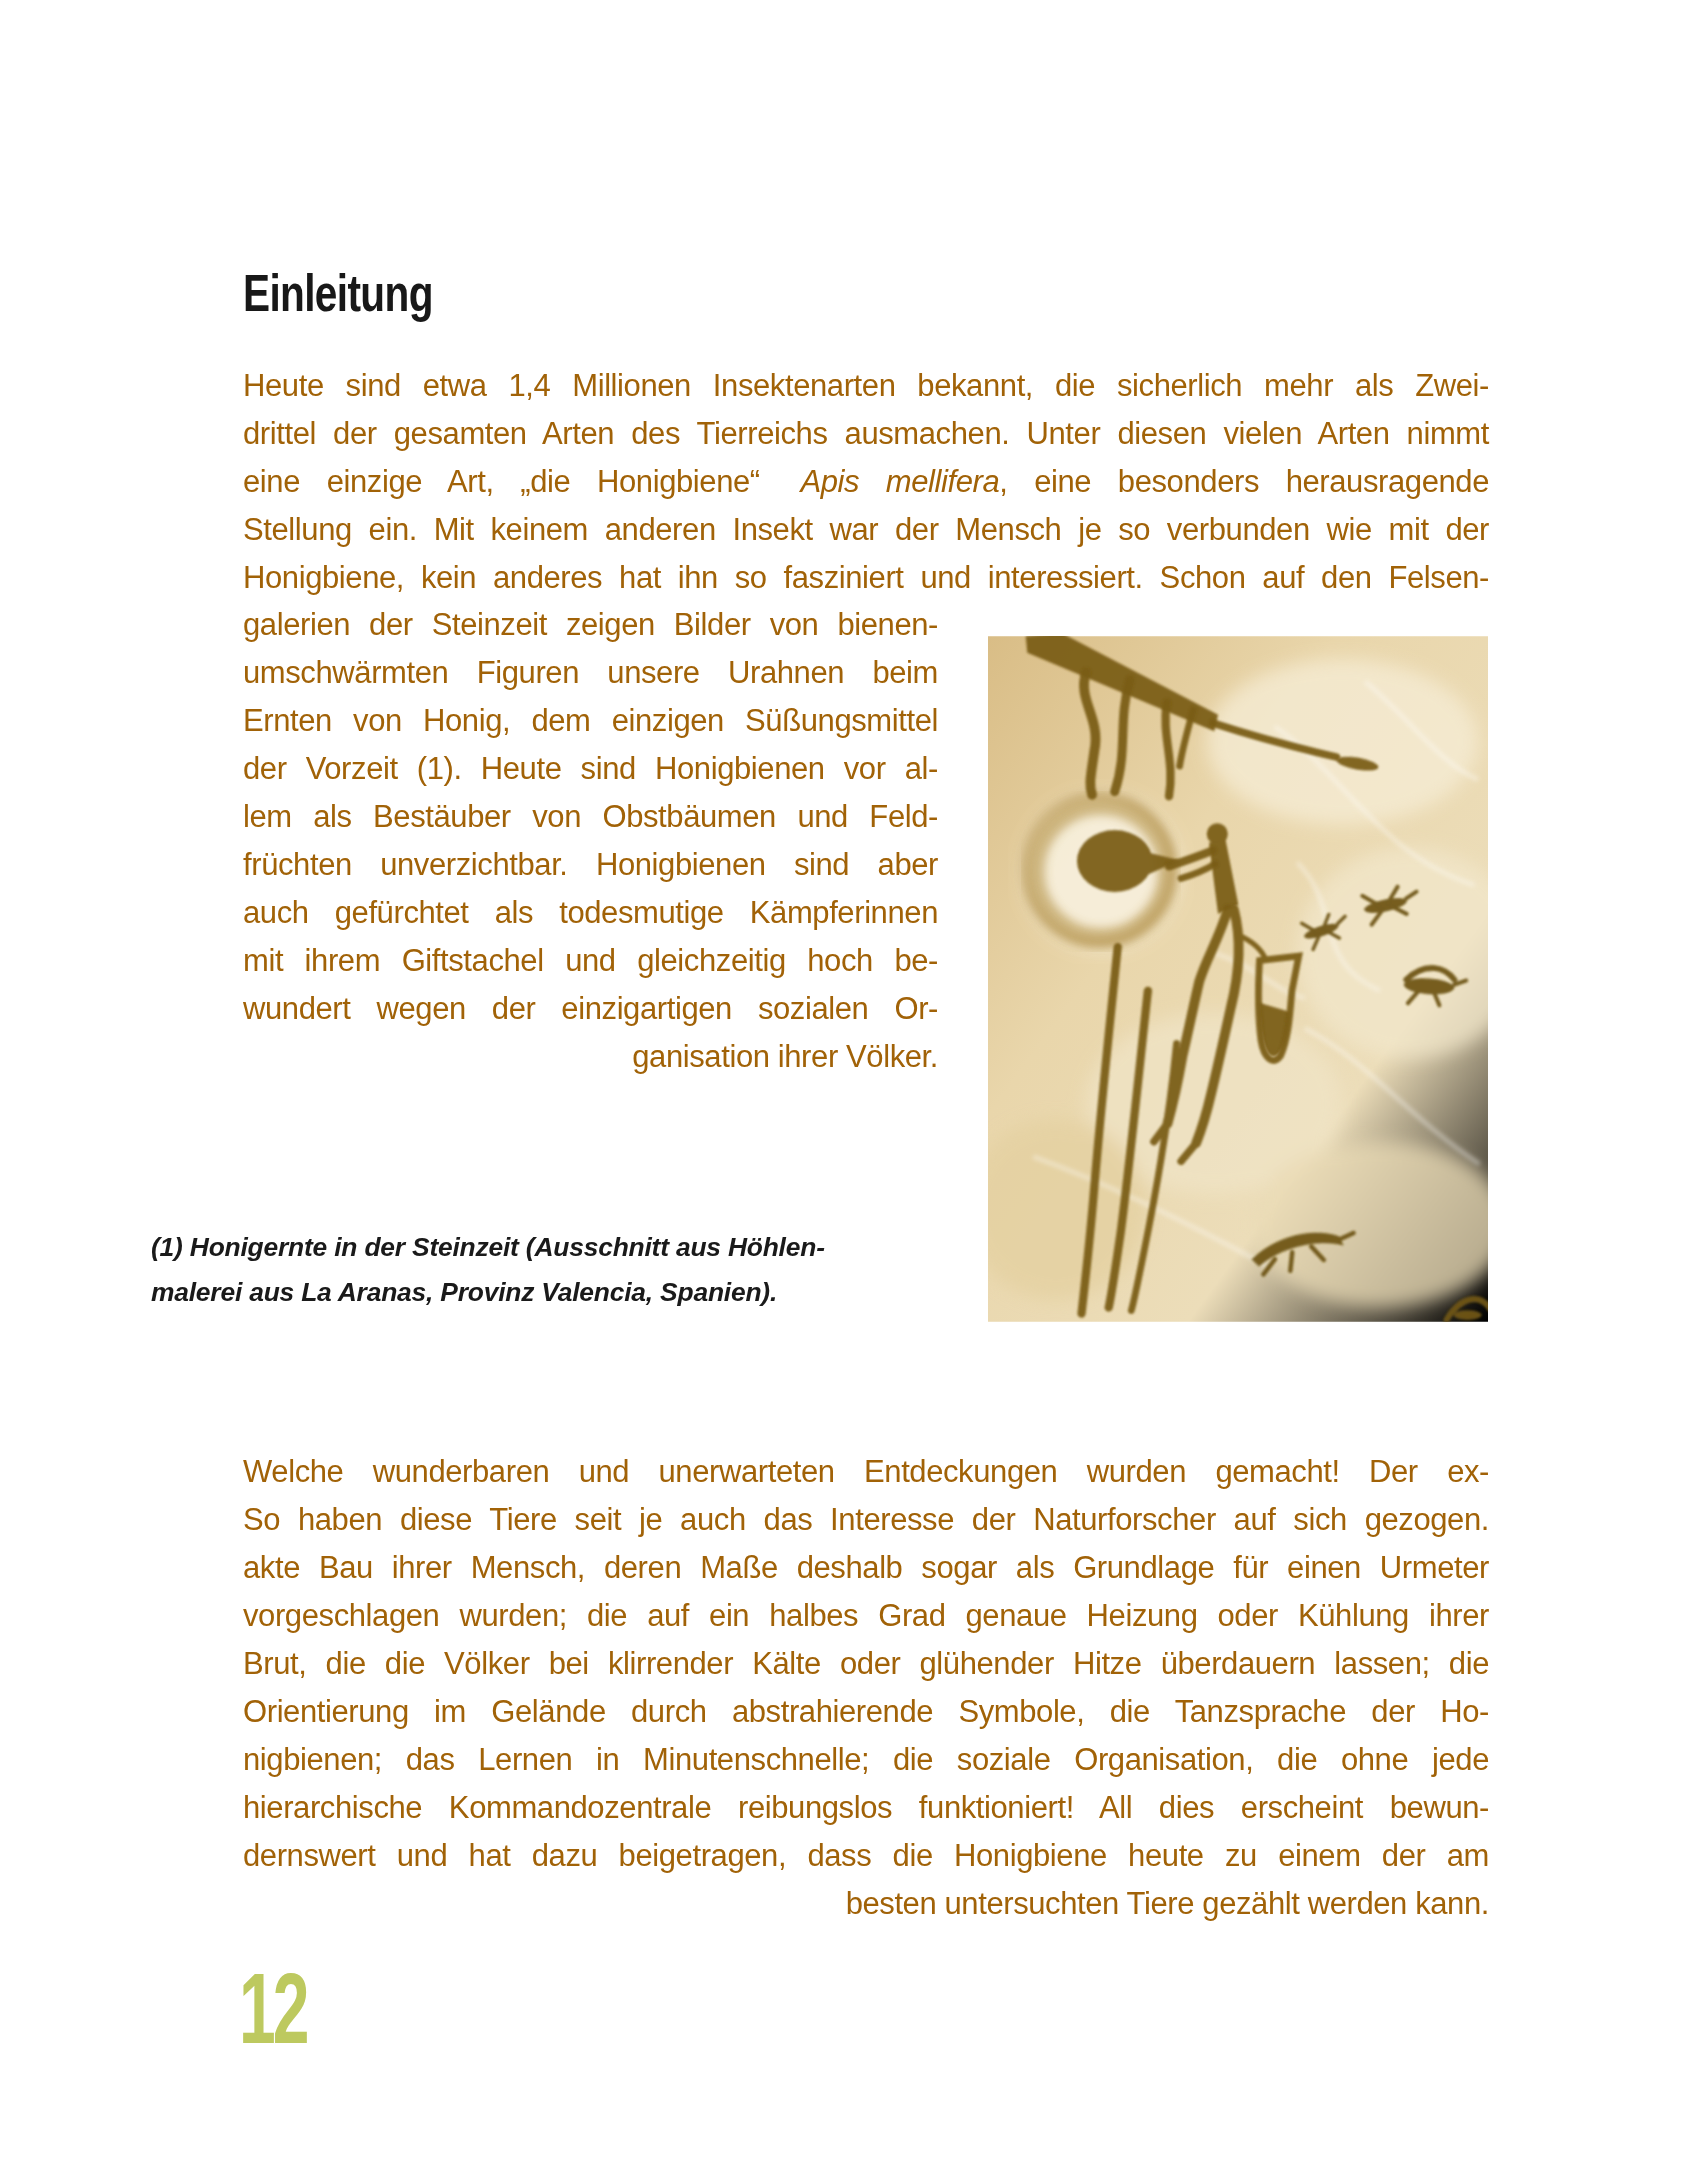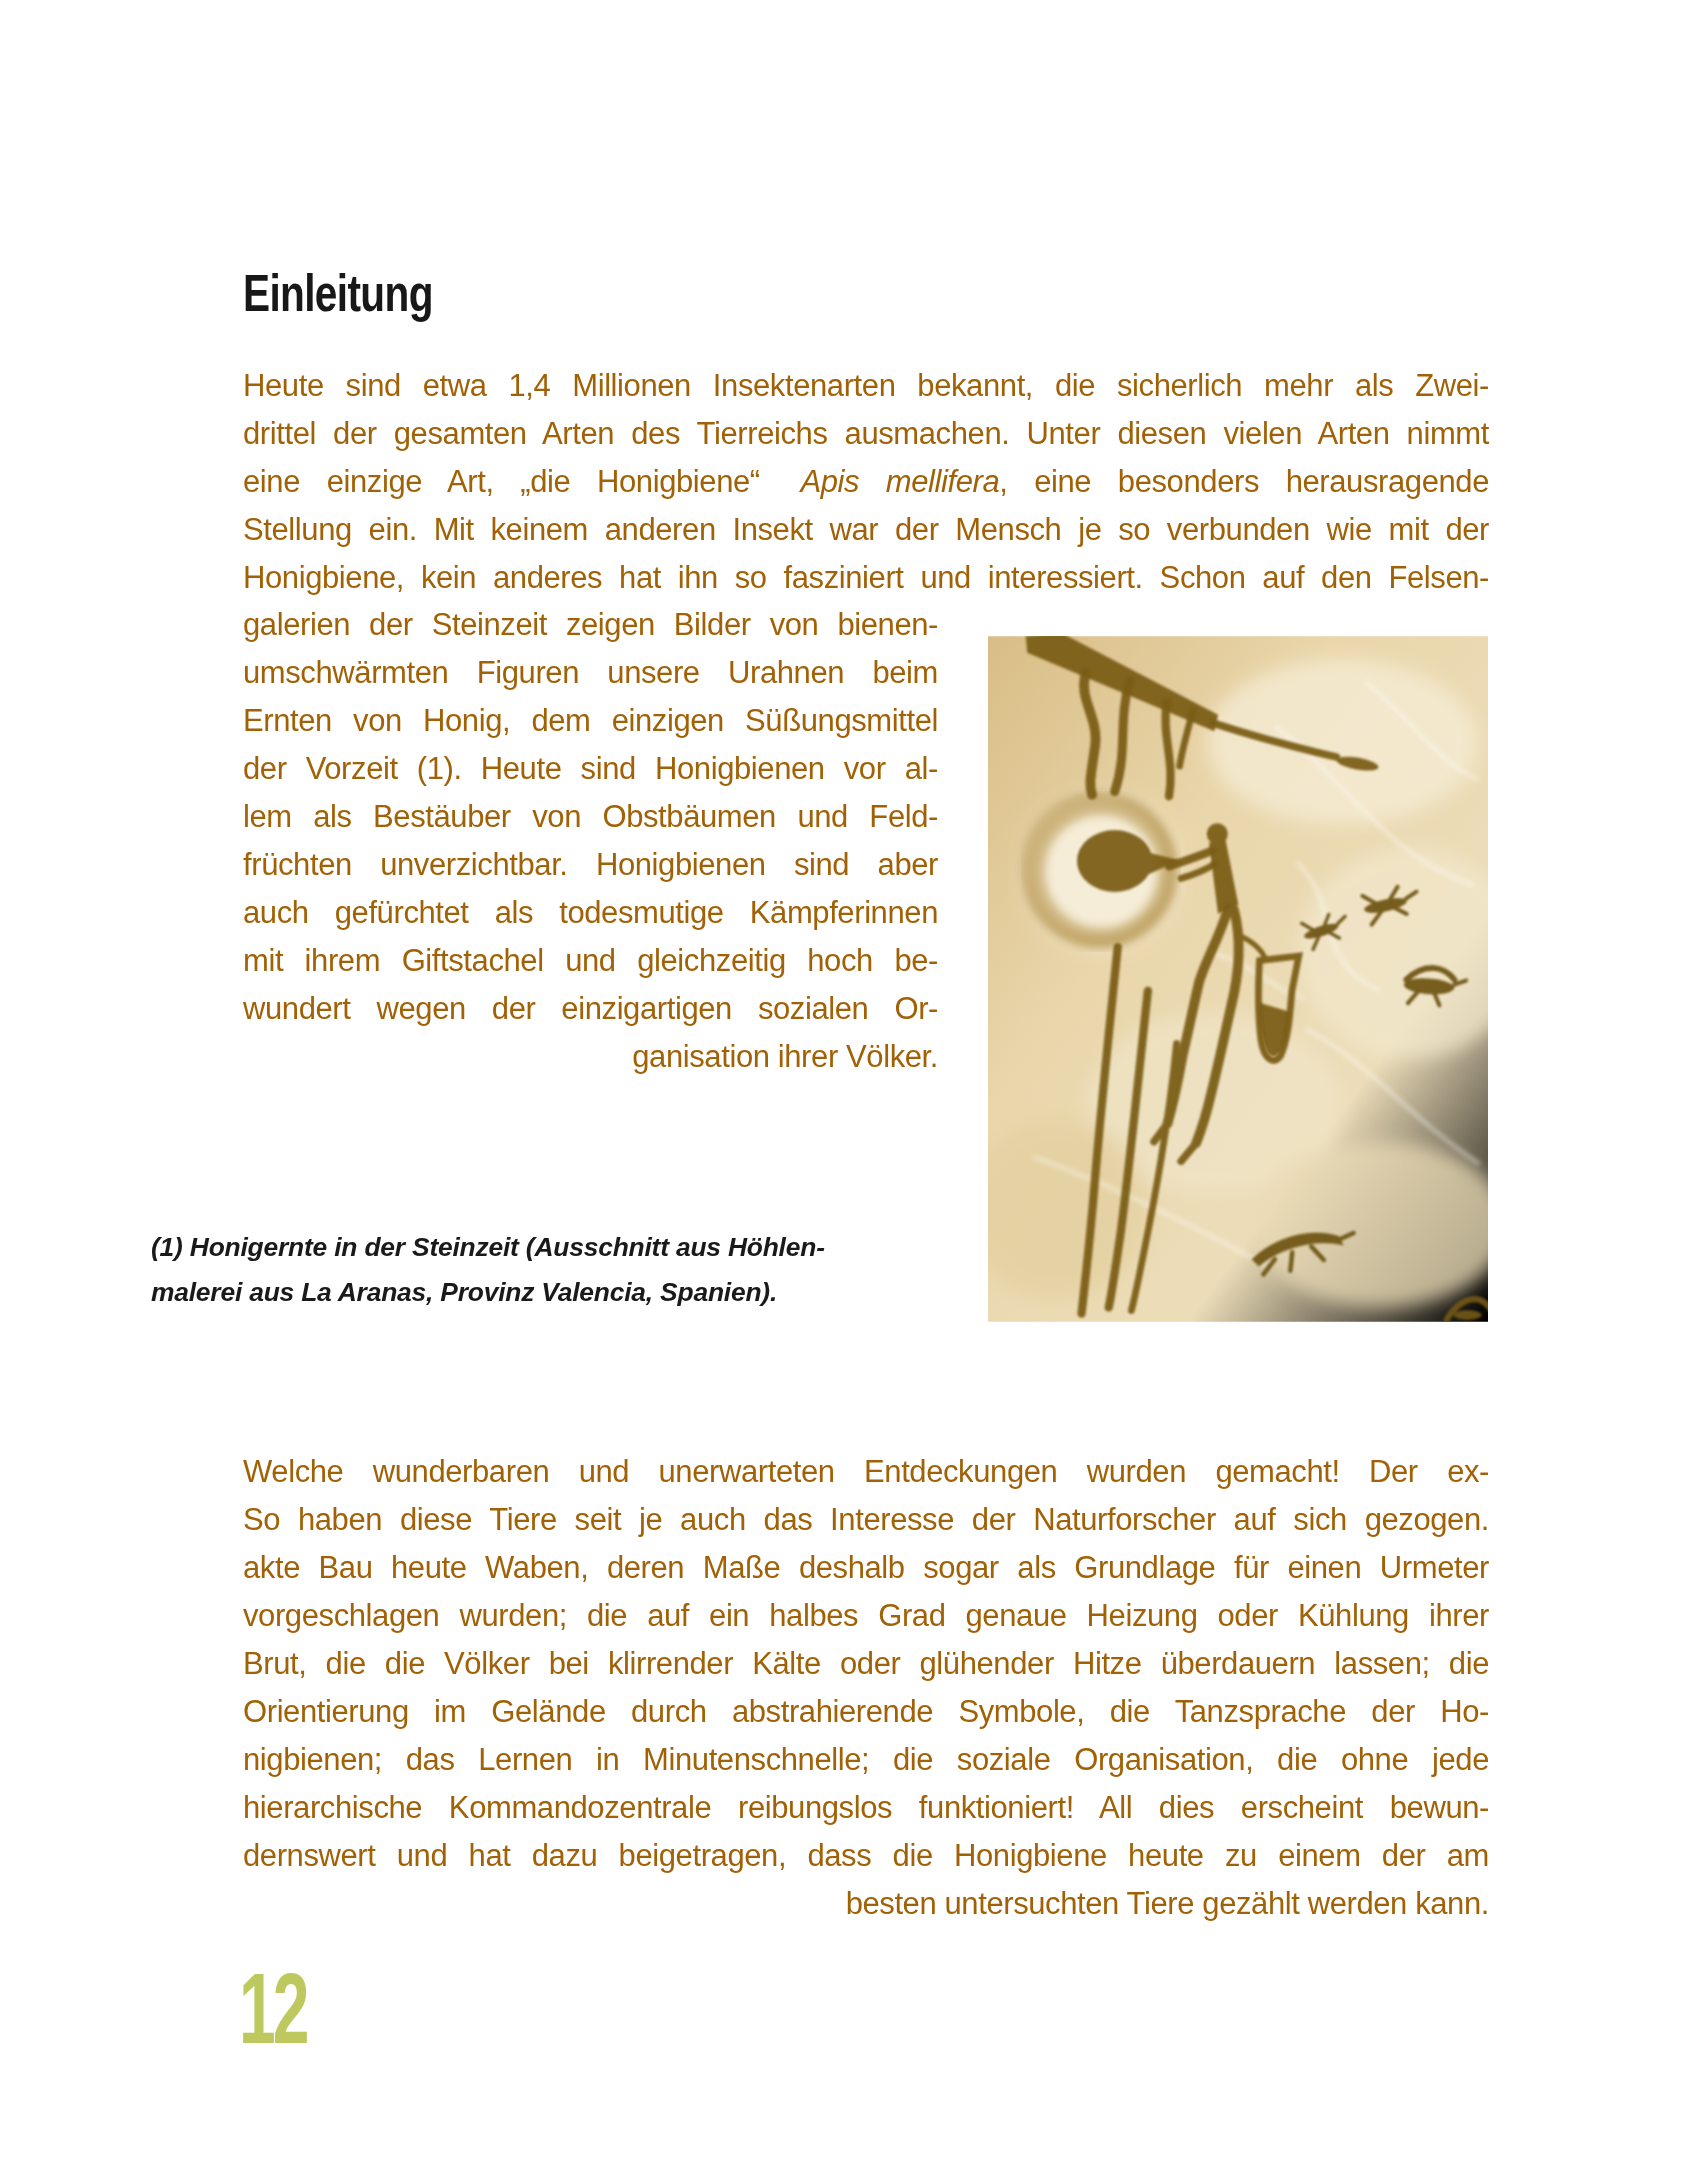--- a/index.html
+++ b/index.html
@@ -191,21 +191,21 @@
   </div>
 
   <div id="caption" class="abs">
     <div class="cline">(1) Honigernte in der Steinzeit (Ausschnitt aus Höhlen-</div>
     <div class="cline">malerei aus La Aranas, Provinz Valencia, Spanien).</div>
   </div>
 
   <div id="para2" class="abs bodyblock">
     <div class="line just">Welche wunderbaren und unerwarteten Entdeckungen wurden gemacht! Der ex-</div>
     <div class="line just">So haben diese Tiere seit je auch das Interesse der Naturforscher auf sich gezogen.</div>
-    <div class="line just">akte Bau heute Waben, deren Maße deshalb sogar als Grundlage für einen Urmeter</div>
+    <div class="line just">akte Bau ihrer Mensch, deren Maße deshalb sogar als Grundlage für einen Urmeter</div>
     <div class="line just">vorgeschlagen wurden; die auf ein halbes Grad genaue Heizung oder Kühlung ihrer</div>
     <div class="line just">Brut, die die Völker bei klirrender Kälte oder glühender Hitze überdauern lassen; die</div>
     <div class="line just">Orientierung im Gelände durch abstrahierende Symbole, die Tanzsprache der Ho-</div>
     <div class="line just">nigbienen; das Lernen in Minutenschnelle; die soziale Organisation, die ohne jede</div>
     <div class="line just">hierarchische Kommandozentrale reibungslos funktioniert! All dies erscheint bewun-</div>
     <div class="line just">dernswert und hat dazu beigetragen, dass die Honigbiene heute zu einem der am</div>
     <div class="line lastline">besten untersuchten Tiere gezählt werden kann.</div>
   </div>
 
   <div id="page-number" class="abs" style="color: rgb(189, 201, 95);">12</div>

